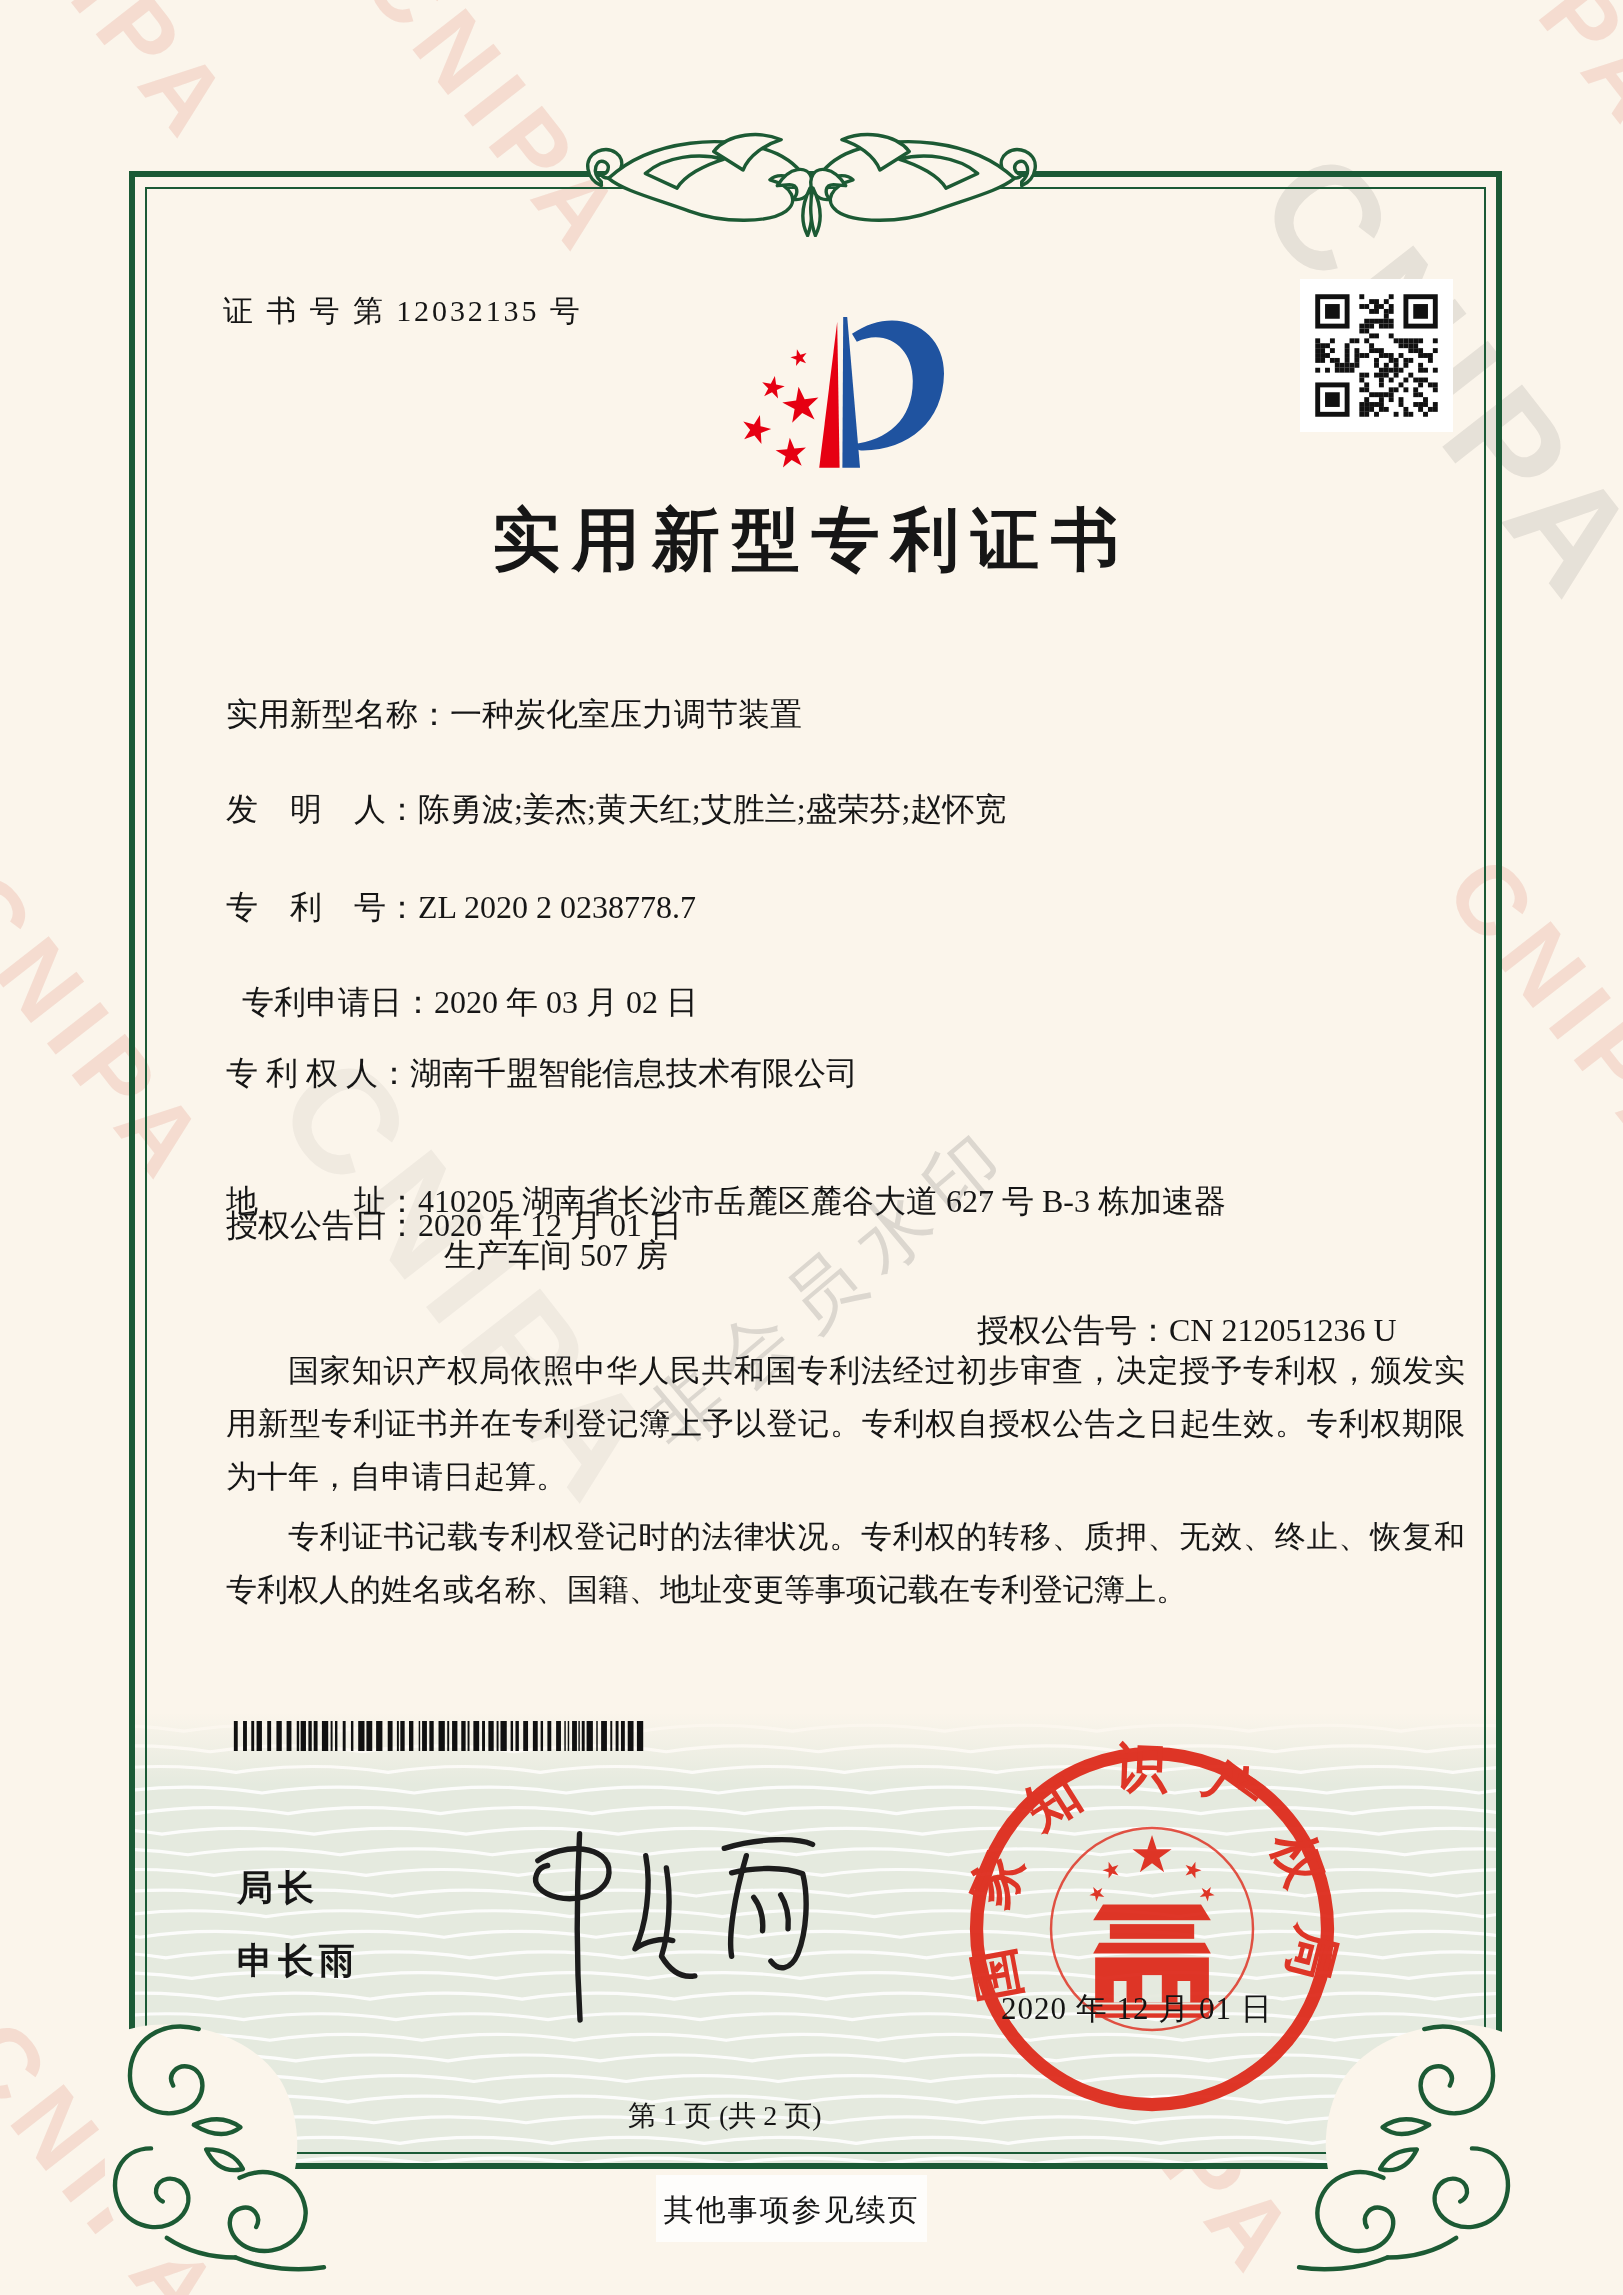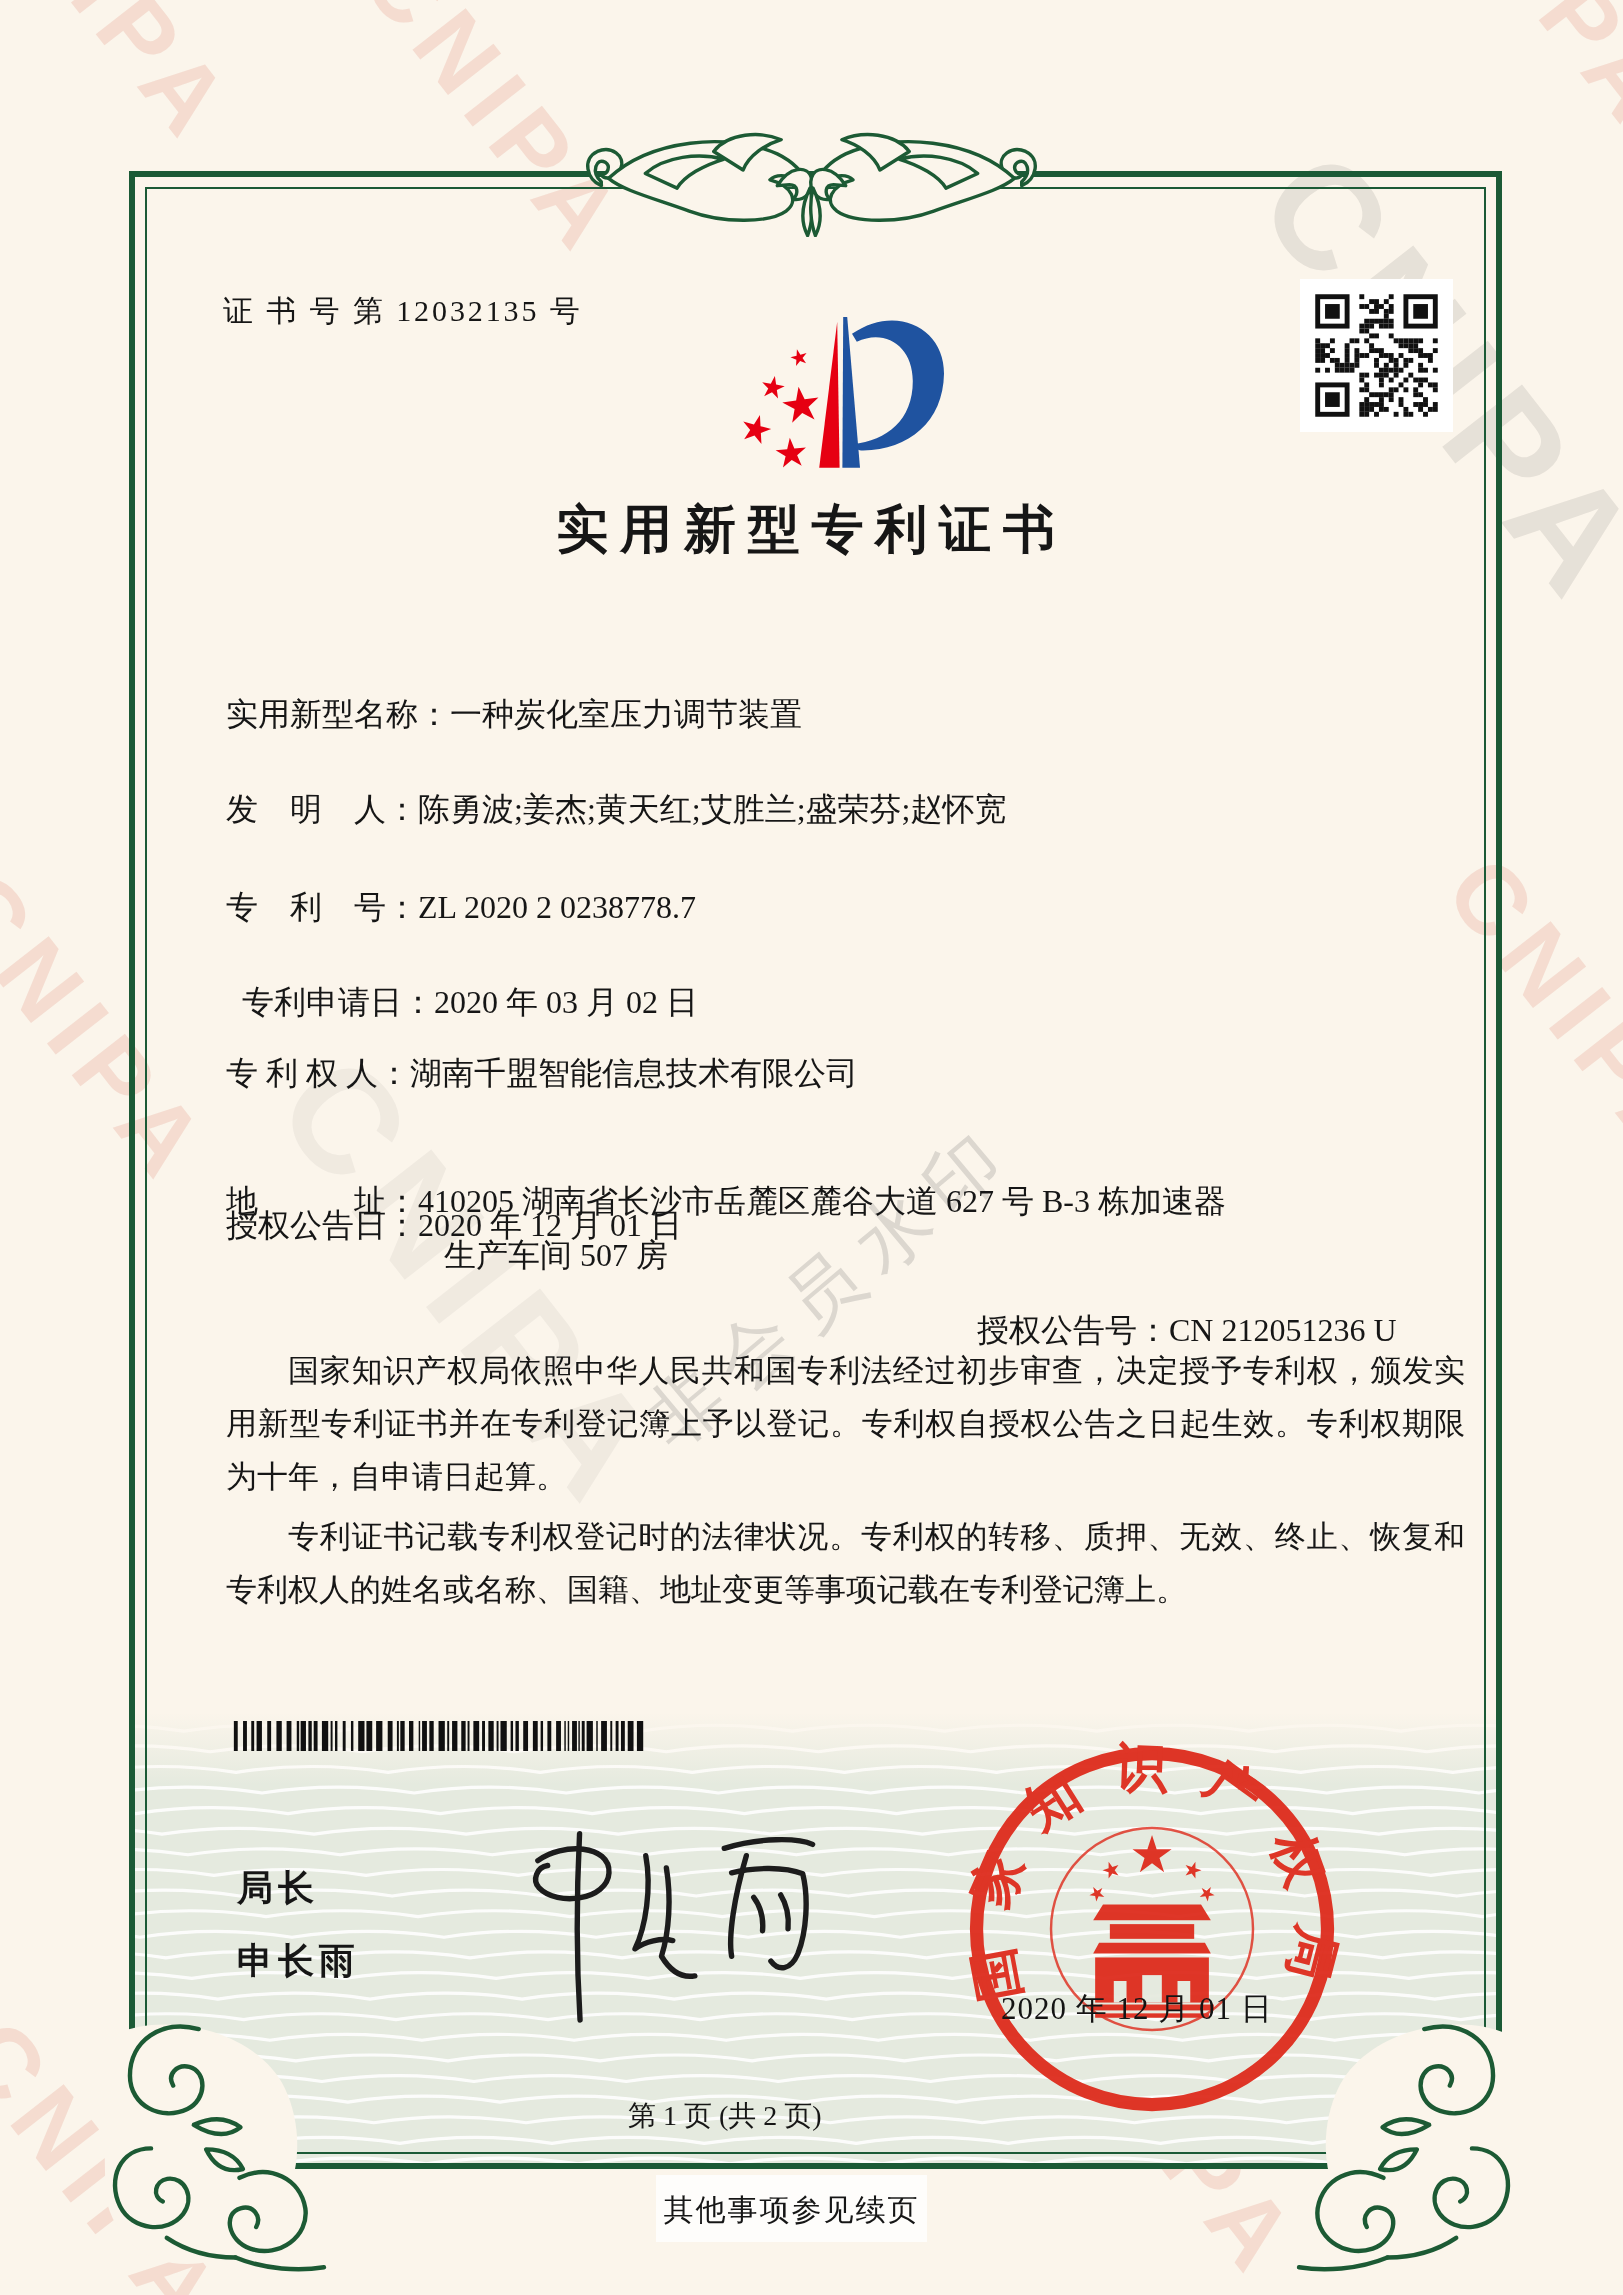--- a/index.html
+++ b/index.html
@@ -18,21 +18,21 @@
             background:linear-gradient(180deg,#fbf5eb 0%,#fbf5eb 30%,rgba(251,245,235,0) 100%);}
   
   #frame-outer{left:129px;top:171px;width:1361px;height:1986px;border:6.9px solid #1b5a36;z-index:4;}
   #frame-inner{left:145px;top:187px;width:1337px;height:1963px;border:2px solid #1b5a36;z-index:4;}
   .ornament{z-index:5;}
   
   #cert-no{left:223px;top:291px;font-size:30px;letter-spacing:2.9px;z-index:7;}
   #logo{left:724px;top:270px;z-index:7;}
   #qr-box{left:1300px;top:279px;width:153px;height:153px;background:#ffffff;z-index:7;}
   #qr{left:1303px;top:282px;z-index:8;}
-  #title{left:50%;top:495px;transform:translateX(-50%);font-size:52px;font-weight:bold;
+  #title{left:50%;top:495px;transform:translateX(-50%);font-size:68px;font-weight:bold;
          letter-spacing:11.8px;white-space:nowrap;z-index:7;}
   
   .row{position:absolute;left:226px;font-size:32px;white-space:nowrap;z-index:7;}
   .row .lab{display:inline-block;}
   
   #paras{left:226px;top:1344px;width:1239px;z-index:7;}
   #paras p{margin:0 0 6.9px 0;font-size:31px;line-height:53px;text-align:justify;text-indent:2em;}
   
   #barcode{left:231px;top:1721px;z-index:7;}
   

